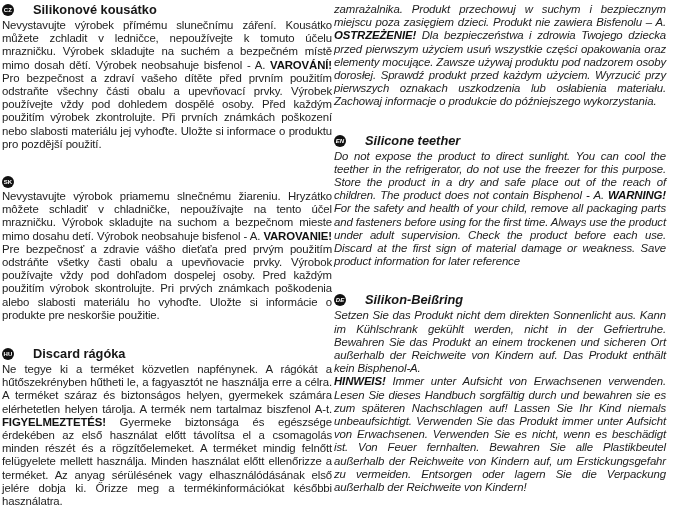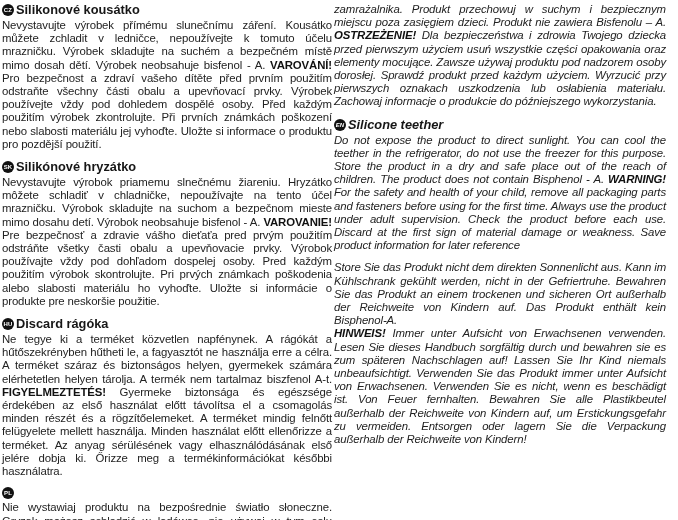--- a/index.html
+++ b/index.html
@@ -16,27 +16,27 @@
     font-family: "Liberation Sans", "DejaVu Sans", sans-serif;
     color: #1d1d1d;
   }
   .col {
     position: absolute;
     top: 3px;
   }
   .col-left  { left: 2px;   width: 330px; }
   .col-right { left: 334px; width: 332px; font-style: italic; }
 
-  .section { margin-top: 9px; }
+  .section { margin-top: 25px; }
   .section:first-child { margin-top: 0; }
 
   .sec-title {
     display: flex;
     align-items: center;
-    gap: 2px;
+    gap: 19px;
     margin: 0 0 2px 0;
     font-size: 12.8px;
     line-height: 14px;
     font-weight: bold;
     color: #161616;
   }
   .badge {
     flex: 0 0 auto;
     width: 12px;
     height: 12px;
@@ -71,21 +71,20 @@
       <h3 class="sec-title">
         <span class="badge">CZ</span>
         <span>Silikonové kousátko</span>
       </h3>
       <p class="body"><span>Nevystavujte výrobek přímému slunečnímu záření. Kousátko můžete zchladit v ledničce, nepoužívejte k tomuto účelu mrazničku. Výrobek skladujte na suchém a bezpečném místě mimo dosah dětí. Výrobek neobsahuje bisfenol - A. </span><b>VAROVÁNÍ!</b><span> Pro bezpečnost a zdraví vašeho dítěte před prvním použitím odstraňte všechny části obalu a upevňovací prvky. Výrobek používejte vždy pod dohledem dospělé osoby. Před každým použitím výrobek zkontrolujte. Při prvních známkách poškození nebo slabosti materiálu jej vyhoďte. Uložte si informace o produktu pro pozdější použití.</span></p>
     </div>
 
     <div class="section">
       <h3 class="sec-title">
         <span class="badge">SK</span>
-        <span>Silikónové hryzátko</span>
       </h3>
       <p class="body"><span>Nevystavujte výrobok priamemu slnečnému žiareniu. Hryzátko môžete schladiť v chladničke, nepoužívajte na tento účel mrazničku. Výrobok skladujte na suchom a bezpečnom mieste mimo dosahu detí. Výrobok neobsahuje bisfenol - A. </span><b>VAROVANIE!</b><span> Pre bezpečnosť a zdravie vášho dieťaťa pred prvým použitím odstráňte všetky časti obalu a upevňovacie prvky. Výrobok používajte vždy pod dohľadom dospelej osoby. Pred každým použitím výrobok skontrolujte. Pri prvých známkach poškodenia alebo slabosti materiálu ho vyhoďte. Uložte si informácie o produkte pre neskoršie použitie.</span></p>
     </div>
 
     <div class="section">
       <h3 class="sec-title">
         <span class="badge">HU</span>
         <span>Discard rágóka</span>
       </h3>
       <p class="body"><span>Ne tegye ki a terméket közvetlen napfénynek. A rágókát a hűtőszekrényben hűtheti le, a fagyasztót ne használja erre a célra. A terméket száraz és biztonságos helyen, gyermekek számára elérhetetlen helyen tárolja. A termék nem tartalmaz biszfenol A-t. </span><b>FIGYELMEZTETÉS!</b><span> Gyermeke biztonsága és egészsége érdekében az első használat előtt távolítsa el a csomagolás minden részét és a rögzítőelemeket. A terméket mindig felnőtt felügyelete mellett használja. Minden használat előtt ellenőrizze a terméket. Az anyag sérülésének vagy elhasználódásának első jelére dobja ki. Őrizze meg a termékinformációkat későbbi használatra.</span></p>
@@ -108,19 +107,23 @@
 
     <div class="section">
       <h3 class="sec-title">
         <span class="badge">EN</span>
         <span>Silicone teether</span>
       </h3>
       <p class="body"><span>Do not expose the product to direct sunlight. You can cool the teether in the refrigerator, do not use the freezer for this purpose. Store the product in a dry and safe place out of the reach of children. The product does not contain Bisphenol - A. </span><b>WARNING!</b><span> For the safety and health of your child, remove all packaging parts and fasteners before using for the first time. Always use the product under adult supervision. Check the product before each use. Discard at the first sign of material damage or weakness. Save product information for later reference</span></p>
     </div>
 
     <div class="section">
-      <p class="body">Store Sie das Produkt nicht dem direkten Sonnenlicht aus. Kann im Kühlschrank gekühlt werden, nicht in der Gefriertruhe. Bewahren Sie das Produkt an einem trockenen und sicheren Ort außerhalb der Reichweite von Kindern auf. Das Produkt enthält kein Bisphenol-A.</p>
+      <h3 class="sec-title">
+        <span class="badge">DE</span>
+        <span>Silikon-Beißring</span>
+      </h3>
+      <p class="body">Setzen Sie das Produkt nicht dem direkten Sonnenlicht aus. Kann im Kühlschrank gekühlt werden, nicht in der Gefriertruhe. Bewahren Sie das Produkt an einem trockenen und sicheren Ort außerhalb der Reichweite von Kindern auf. Das Produkt enthält kein Bisphenol-A.</p>
       <p class="body"><b>HINWEIS!</b><span> Immer unter Aufsicht von Erwachsenen verwenden. Lesen Sie dieses Handbuch sorgfältig durch und bewahren sie es zum späteren Nachschlagen auf! Lassen Sie Ihr Kind niemals unbeaufsichtigt. Verwenden Sie das Produkt immer unter Aufsicht von Erwachsenen. Verwenden Sie es nicht, wenn es beschädigt ist. Von Feuer fernhalten. Bewahren Sie alle Plastikbeutel außerhalb der Reichweite von Kindern auf, um Erstickungsgefahr zu vermeiden. Entsorgen oder lagern Sie die Verpackung außerhalb der Reichweite von Kindern!</span></p>
     </div>
 
   </div>
 
 </div>
 
 </body></html>

